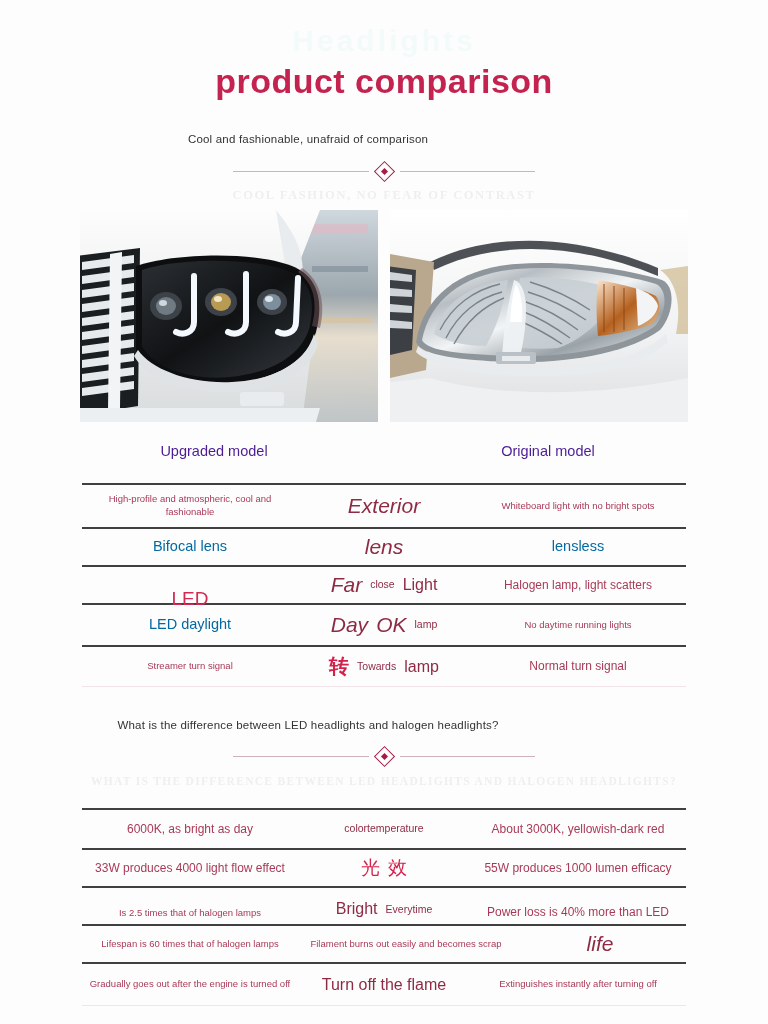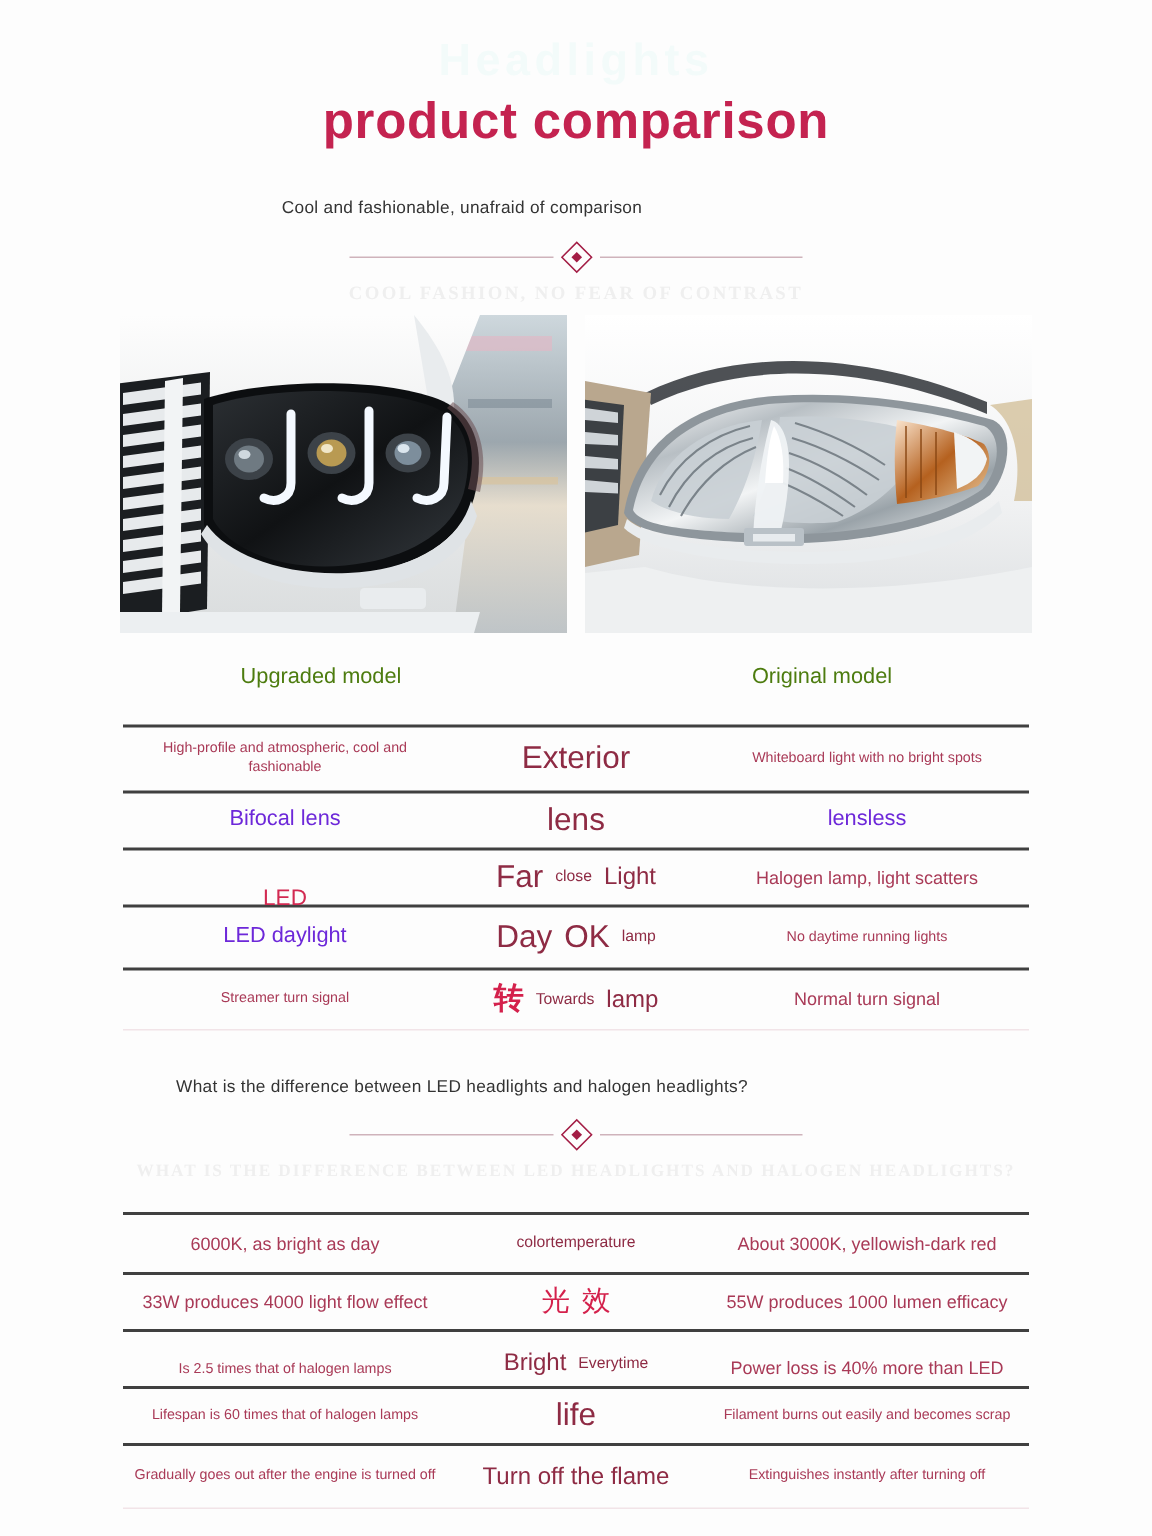--- a/index.html
+++ b/index.html
@@ -48,48 +48,48 @@
   }
 
   
   .photos{position:absolute;top:210px;left:80px;width:608px;height:212px;}
   .photo{position:absolute;top:0;width:298px;height:212px;overflow:hidden;}
   .photo.left{left:0;}
   .photo.right{left:310px;}
 
   
   .caption{
-    position:absolute;top:443px;font-size:14.5px;color:#4d7c0f;font-weight:normal;
+    position:absolute;top:443px;font-size:14.5px;color:#4c1d95;font-weight:normal;
     text-align:center;width:200px;
   }
   .caption.c-left{left:114px;}
   .caption.c-right{left:448px;}
 
   
   .tbl{position:absolute;left:82px;width:604px;border-collapse:collapse;}
   .tbl .row{
     display:flex;align-items:center;border-top:2px solid #404040;
     box-sizing:border-box;
   }
   .tbl .row:last-child{border-bottom:1px solid #f2e4e8;}
   .cell{box-sizing:border-box;padding:4px 6px;text-align:center;line-height:1.35;}
   .cell.side{width:216px;}
   .cell.mid{width:172px;display:flex;align-items:center;justify-content:center;gap:8px;}
 
   .mid span{color:#8e2b44;white-space:nowrap;}
-  .mid .big{font-size:21px;}
+  .mid .big{font-size:21px;font-style:italic;}
   .mid .med{font-size:16px;}
   .mid .sm{font-size:10.5px;line-height:1.25;}
   .mid .cjk{font-size:20px;color:#d4214c;font-weight:bold;}
   .mid .cjk2{font-size:19px;color:#d4214c;}
 
-  .side.s-big{font-size:14.5px;color:#6d28d9;}
+  .side.s-big{font-size:14.5px;color:#0369a1;}
   .side.s-sm{font-size:9.5px;color:#a93a57;}
   .side.s-md{font-size:12px;color:#a93a57;}
-  .side.s-red{font-size:15px;color:#d22a52;margin-top:28px;}
+  .side.s-red{font-size:19px;color:#d22a52;margin-top:28px;}
 
   .stack{display:flex;flex-direction:row;align-items:center;line-height:1.2;}
 </style>
 </head>
 <body>
 
 <div class="page">
 
   <div class="watermark">Headlights</div>
 
@@ -347,24 +347,24 @@
           <span class="med">Bright</span>
           <span class="sm stack">
             <div>Every</div>
             <div>time</div>
           </span>
         </div>
         <div class="cell side s-md">Power loss is 40% more than LED</div>
       </div>
       <div class="row" style="height: 38px;">
         <div class="cell side s-sm">Lifespan is 60 times that of halogen lamps</div>
+        <div class="cell side s-sm">Filament burns out easily and becomes scrap</div>
         <div class="cell mid">
           <span class="big">life</span>
         </div>
-        <div class="cell side s-sm">Filament burns out easily and becomes scrap</div>
       </div>
       <div class="row" style="height: 44px;">
         <div class="cell side s-sm">Gradually goes out after the engine is turned off</div>
         <div class="cell mid">
           <span class="med">Turn off the flame</span>
         </div>
         <div class="cell side s-sm">Extinguishes instantly after turning off</div>
       </div>
     </div>
 

